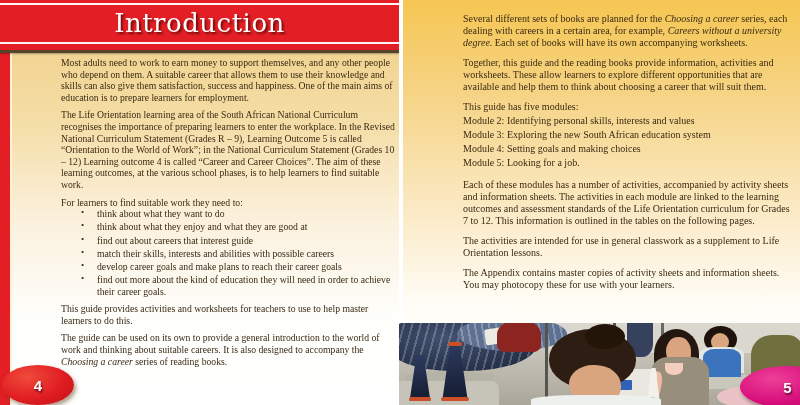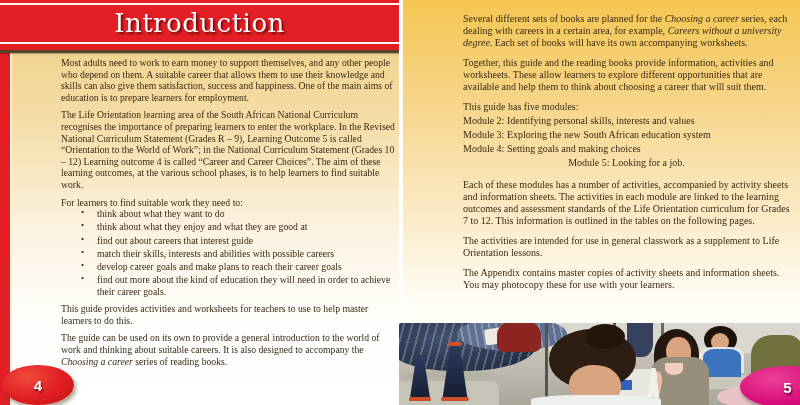--- a/index.html
+++ b/index.html
@@ -43,21 +43,21 @@
     position:absolute; left:403px; top:0; width:397px; height:405px;
     background:linear-gradient(180deg,#f5c652 0%,#f6d383 22%,#fae8c0 50%,#fffdf6 75%,#ffffff 100%);
   }
   .content-right {
     position:absolute; left:60px; top:13px; width:327px; z-index:3;
     font-size:10px; line-height:12px;
   }
   .content-right p { margin:0 0 8px 0; }
   .content-right p.mod-intro { margin-bottom:2px; }
   .content-right p.mod { margin-bottom:2px; }
-  .content-right p.mod-last { margin-bottom:10px;text-align:center; }
+  .content-right p.mod-last { margin-bottom:10px; }
   
   .oval {
     position:absolute; border-radius:50%; z-index:6;
     display:flex; align-items:center; justify-content:center;
     font-family:"Liberation Sans", sans-serif; font-weight:bold; font-size:15px; color:#ffffff;
   }
   .oval-red {
     left:2px; top:365px; width:72px; height:40px;
     background:radial-gradient(ellipse at 35% 30%, #f04b3b 0%, #e01d22 55%, #c01318 100%);
     box-shadow:2px 3px 4px rgba(90,60,20,.5);

